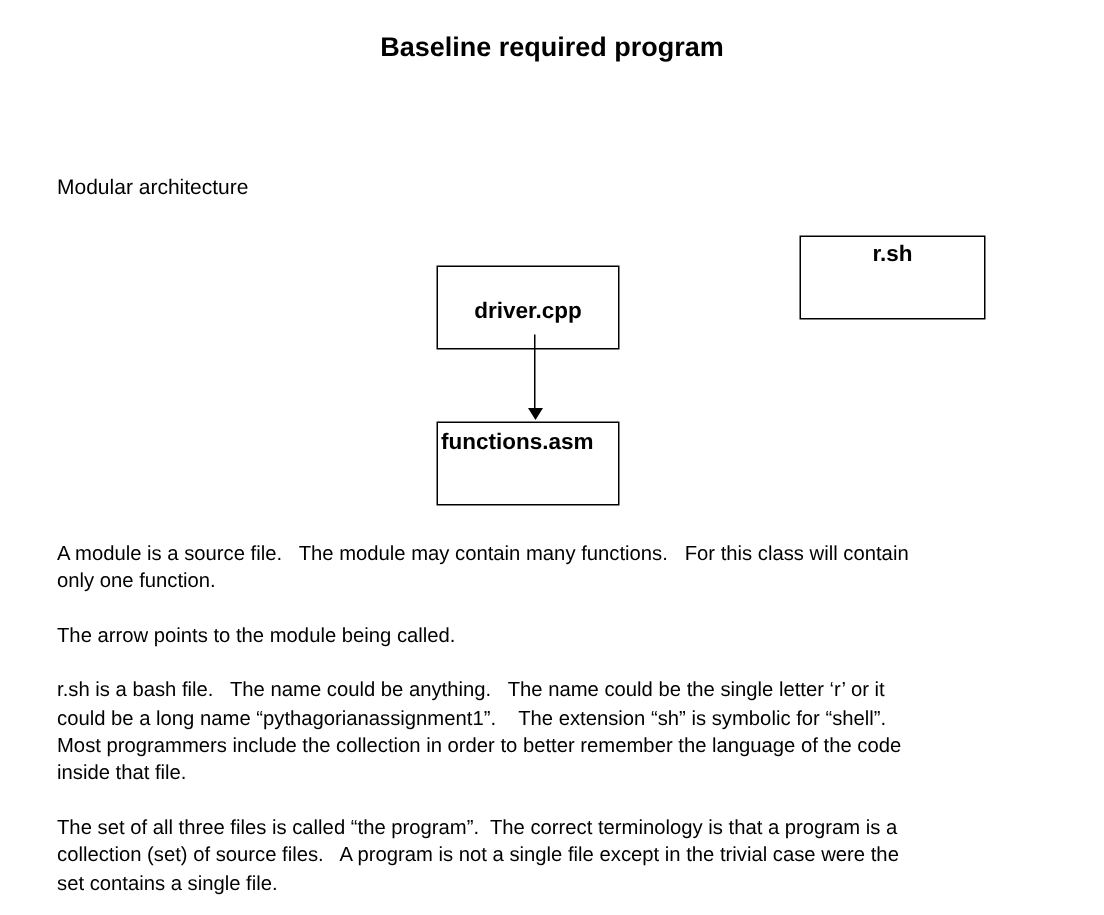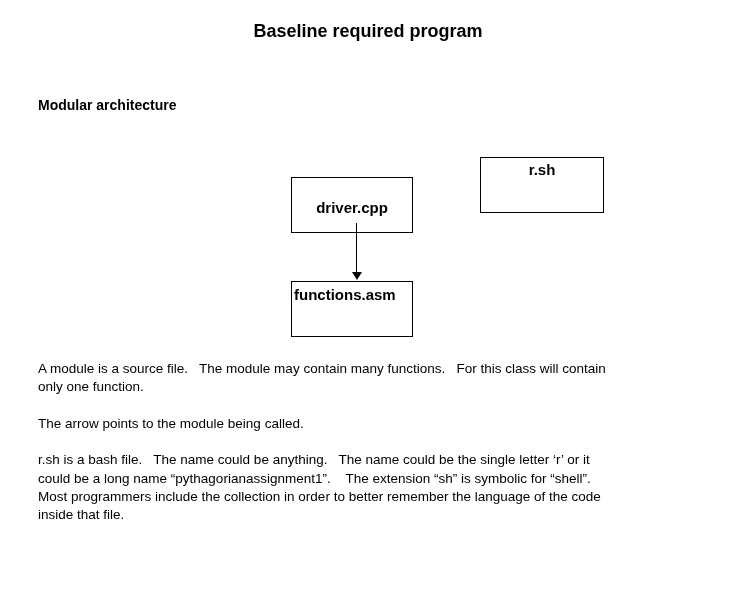--- a/index.html
+++ b/index.html
@@ -16,37 +16,37 @@
   .doc-title {
     position: absolute;
     top: 21px; left: 0; width: 736px;
     text-align: center;
     font-size: 18px; font-weight: bold;
     line-height: 1.2;
   }
 
   .section-heading {
     position: absolute;
-    top: 97px; left: 38px;
-    font-size: 14px; font-weight: bold;
+    top: 116px; left: 38px;
+    font-size: 14px; font-weight: normal;
   }
 
   .diagram { position: absolute; top: 0; left: 0; }
 
   .module-box {
     position: absolute;
     border: 1px solid #000000;
     background: #ffffff;
     box-sizing: border-box;
     font-weight: bold;
     font-size: 15px;
     line-height: 1.15;
   }
   .box-driver      { left: 291px; top: 177px; width: 122px; height: 56px; text-align: center; padding-top: 21px; }
-  .box-rsh         { left: 480px; top: 157px; width: 124px; height: 56px; text-align: center; padding-top: 3px; }
+  .box-rsh         { left: 533px; top: 157px; width: 124px; height: 56px; text-align: center; padding-top: 3px; }
   .box-pythagoras  { left: 291px; top: 281px; width: 122px; height: 56px; text-align: left;  padding: 4px 0 0 2px; }
 
   .arrow-line {
     position: absolute;
     left: 356px; top: 223px;
     width: 1px; height: 50px;
     background: #000000;
   }
   .arrow-head {
     position: absolute;
@@ -98,15 +98,18 @@
   </div>
 
   <div class="body-text">
     <p>A module is a source file.   The module may contain many functions.   For this class will contain
 only one function.</p>
     <p>The arrow points to the module being called.</p>
     <p>r.sh is a bash file.   The name could be anything.   The name could be the single letter ‘r’ or it
 could be a long name “pythagorianassignment1”.    The extension “sh” is symbolic for “shell”.
 Most programmers include the collection in order to better remember the language of the code
 inside that file.</p>
+    <p>The set of all three files is called “the program”.  The correct terminology is that a program is a
+collection (set) of source files.   A program is not a single file except in the trivial case were the
+set contains a single file.</p>
   </div>
 
 </div>
 
 </body></html>

